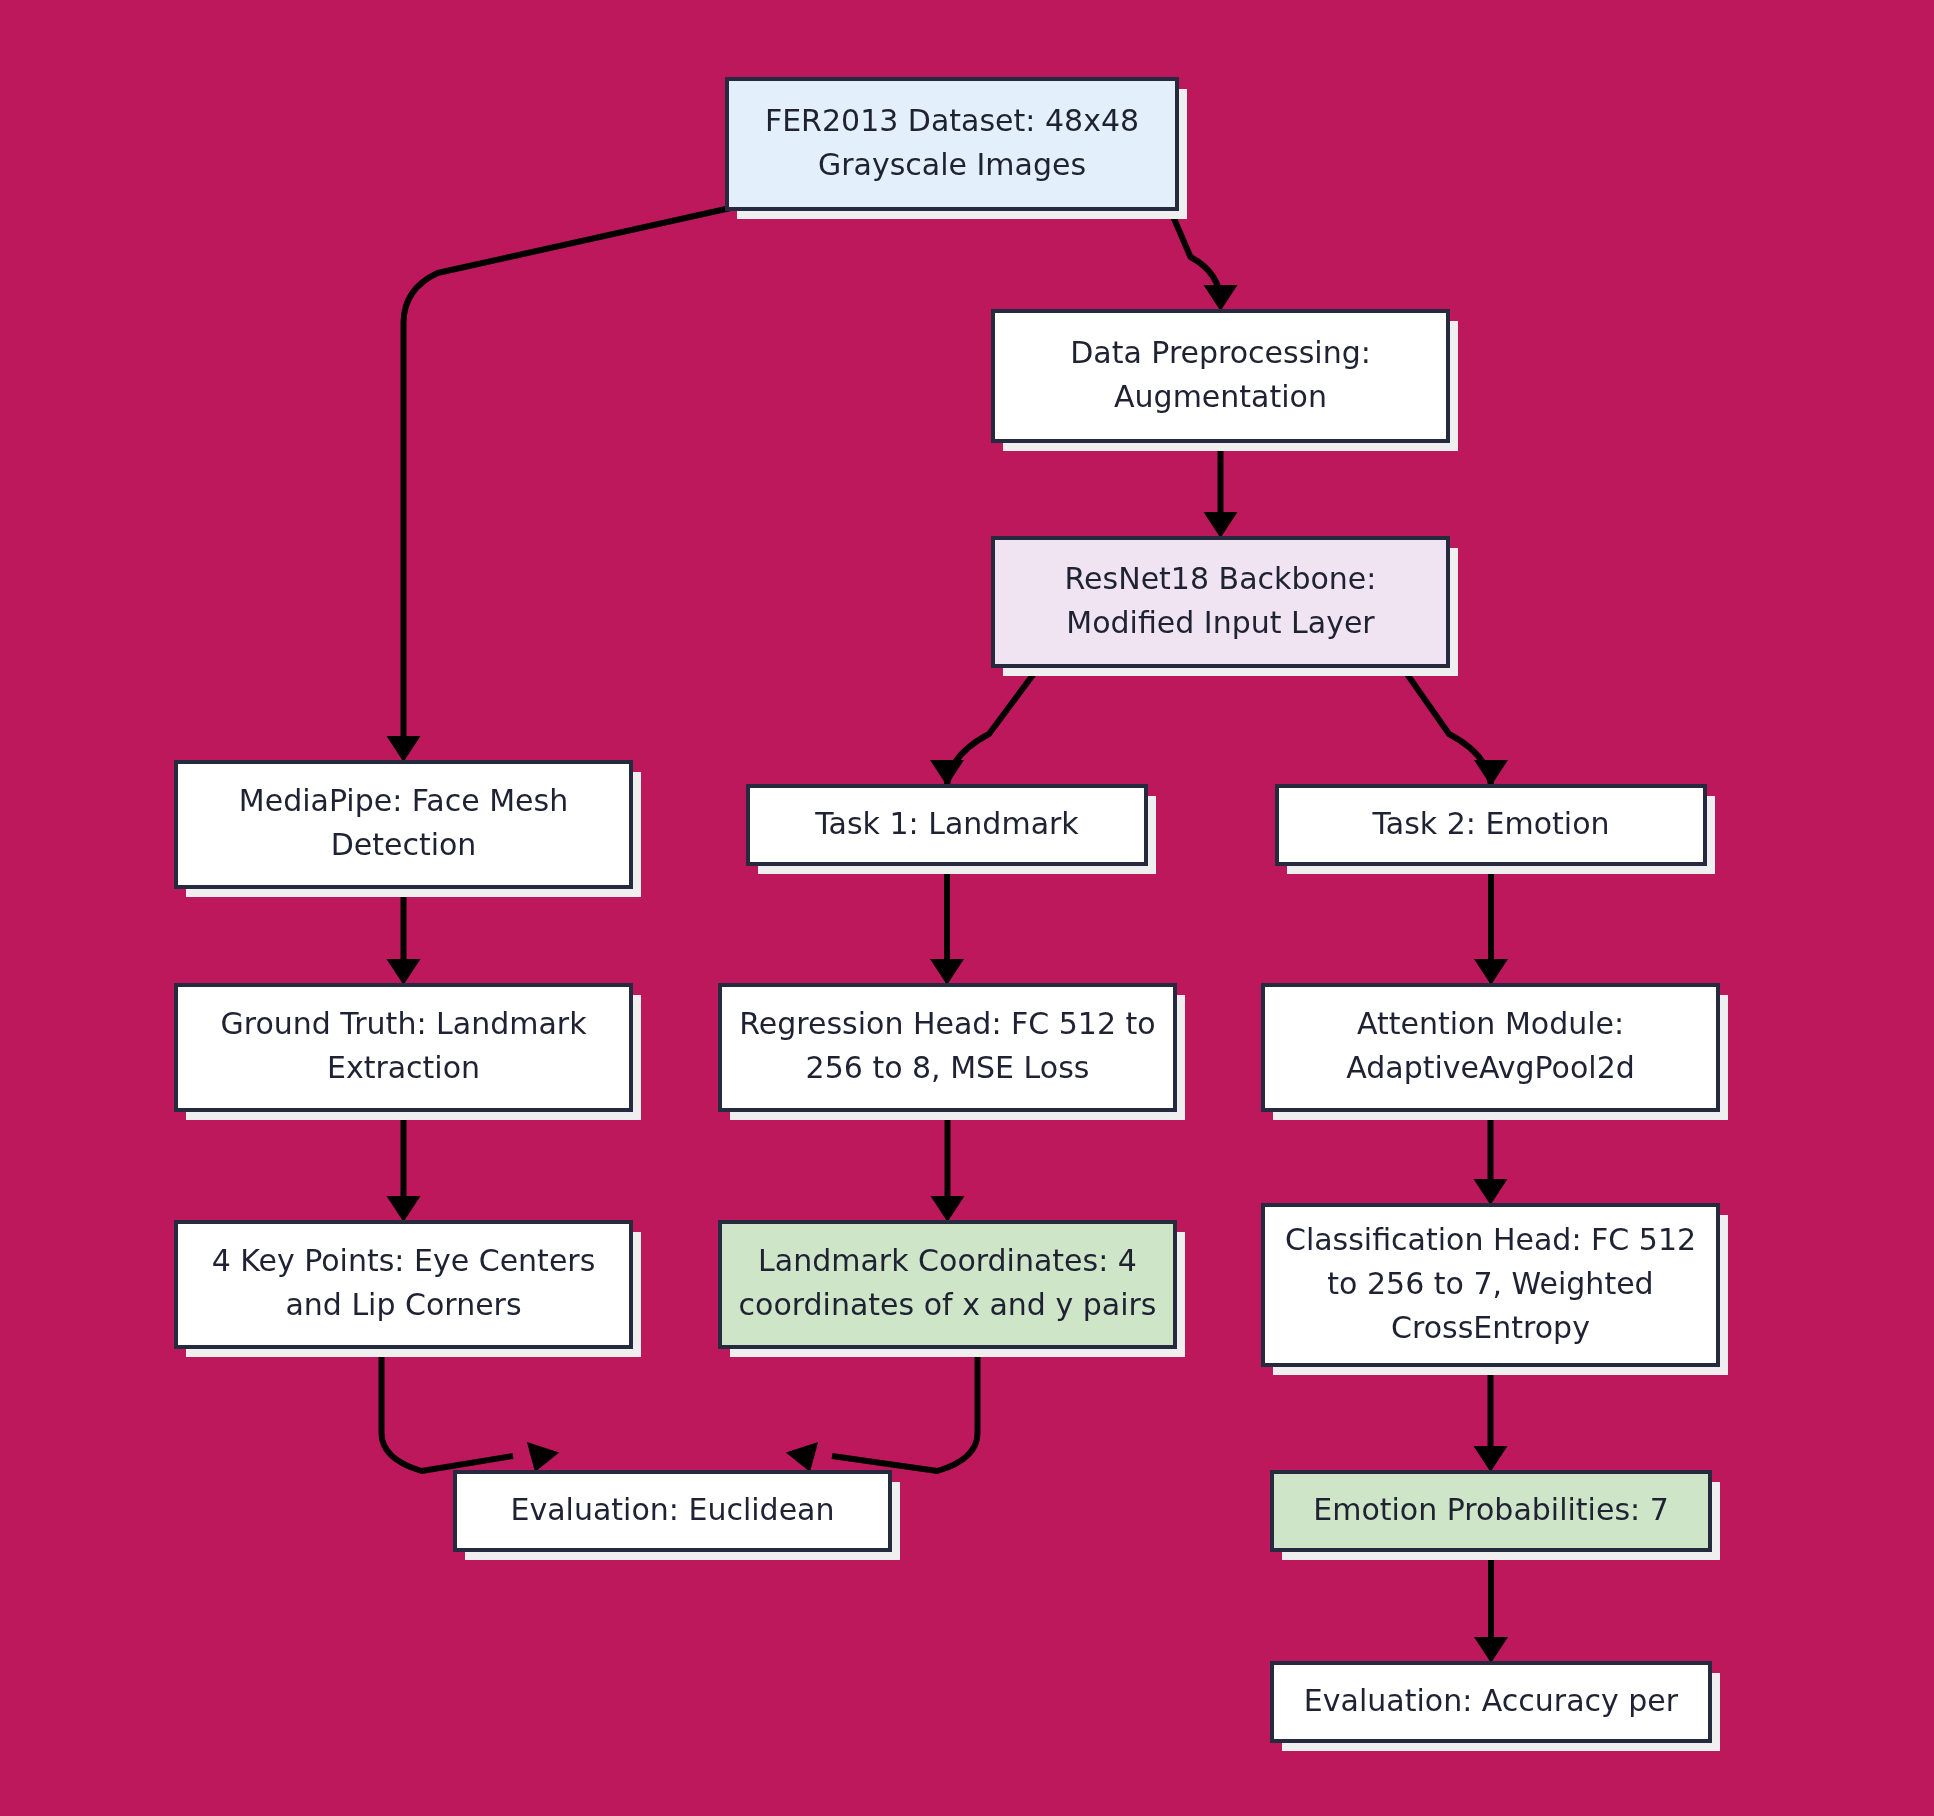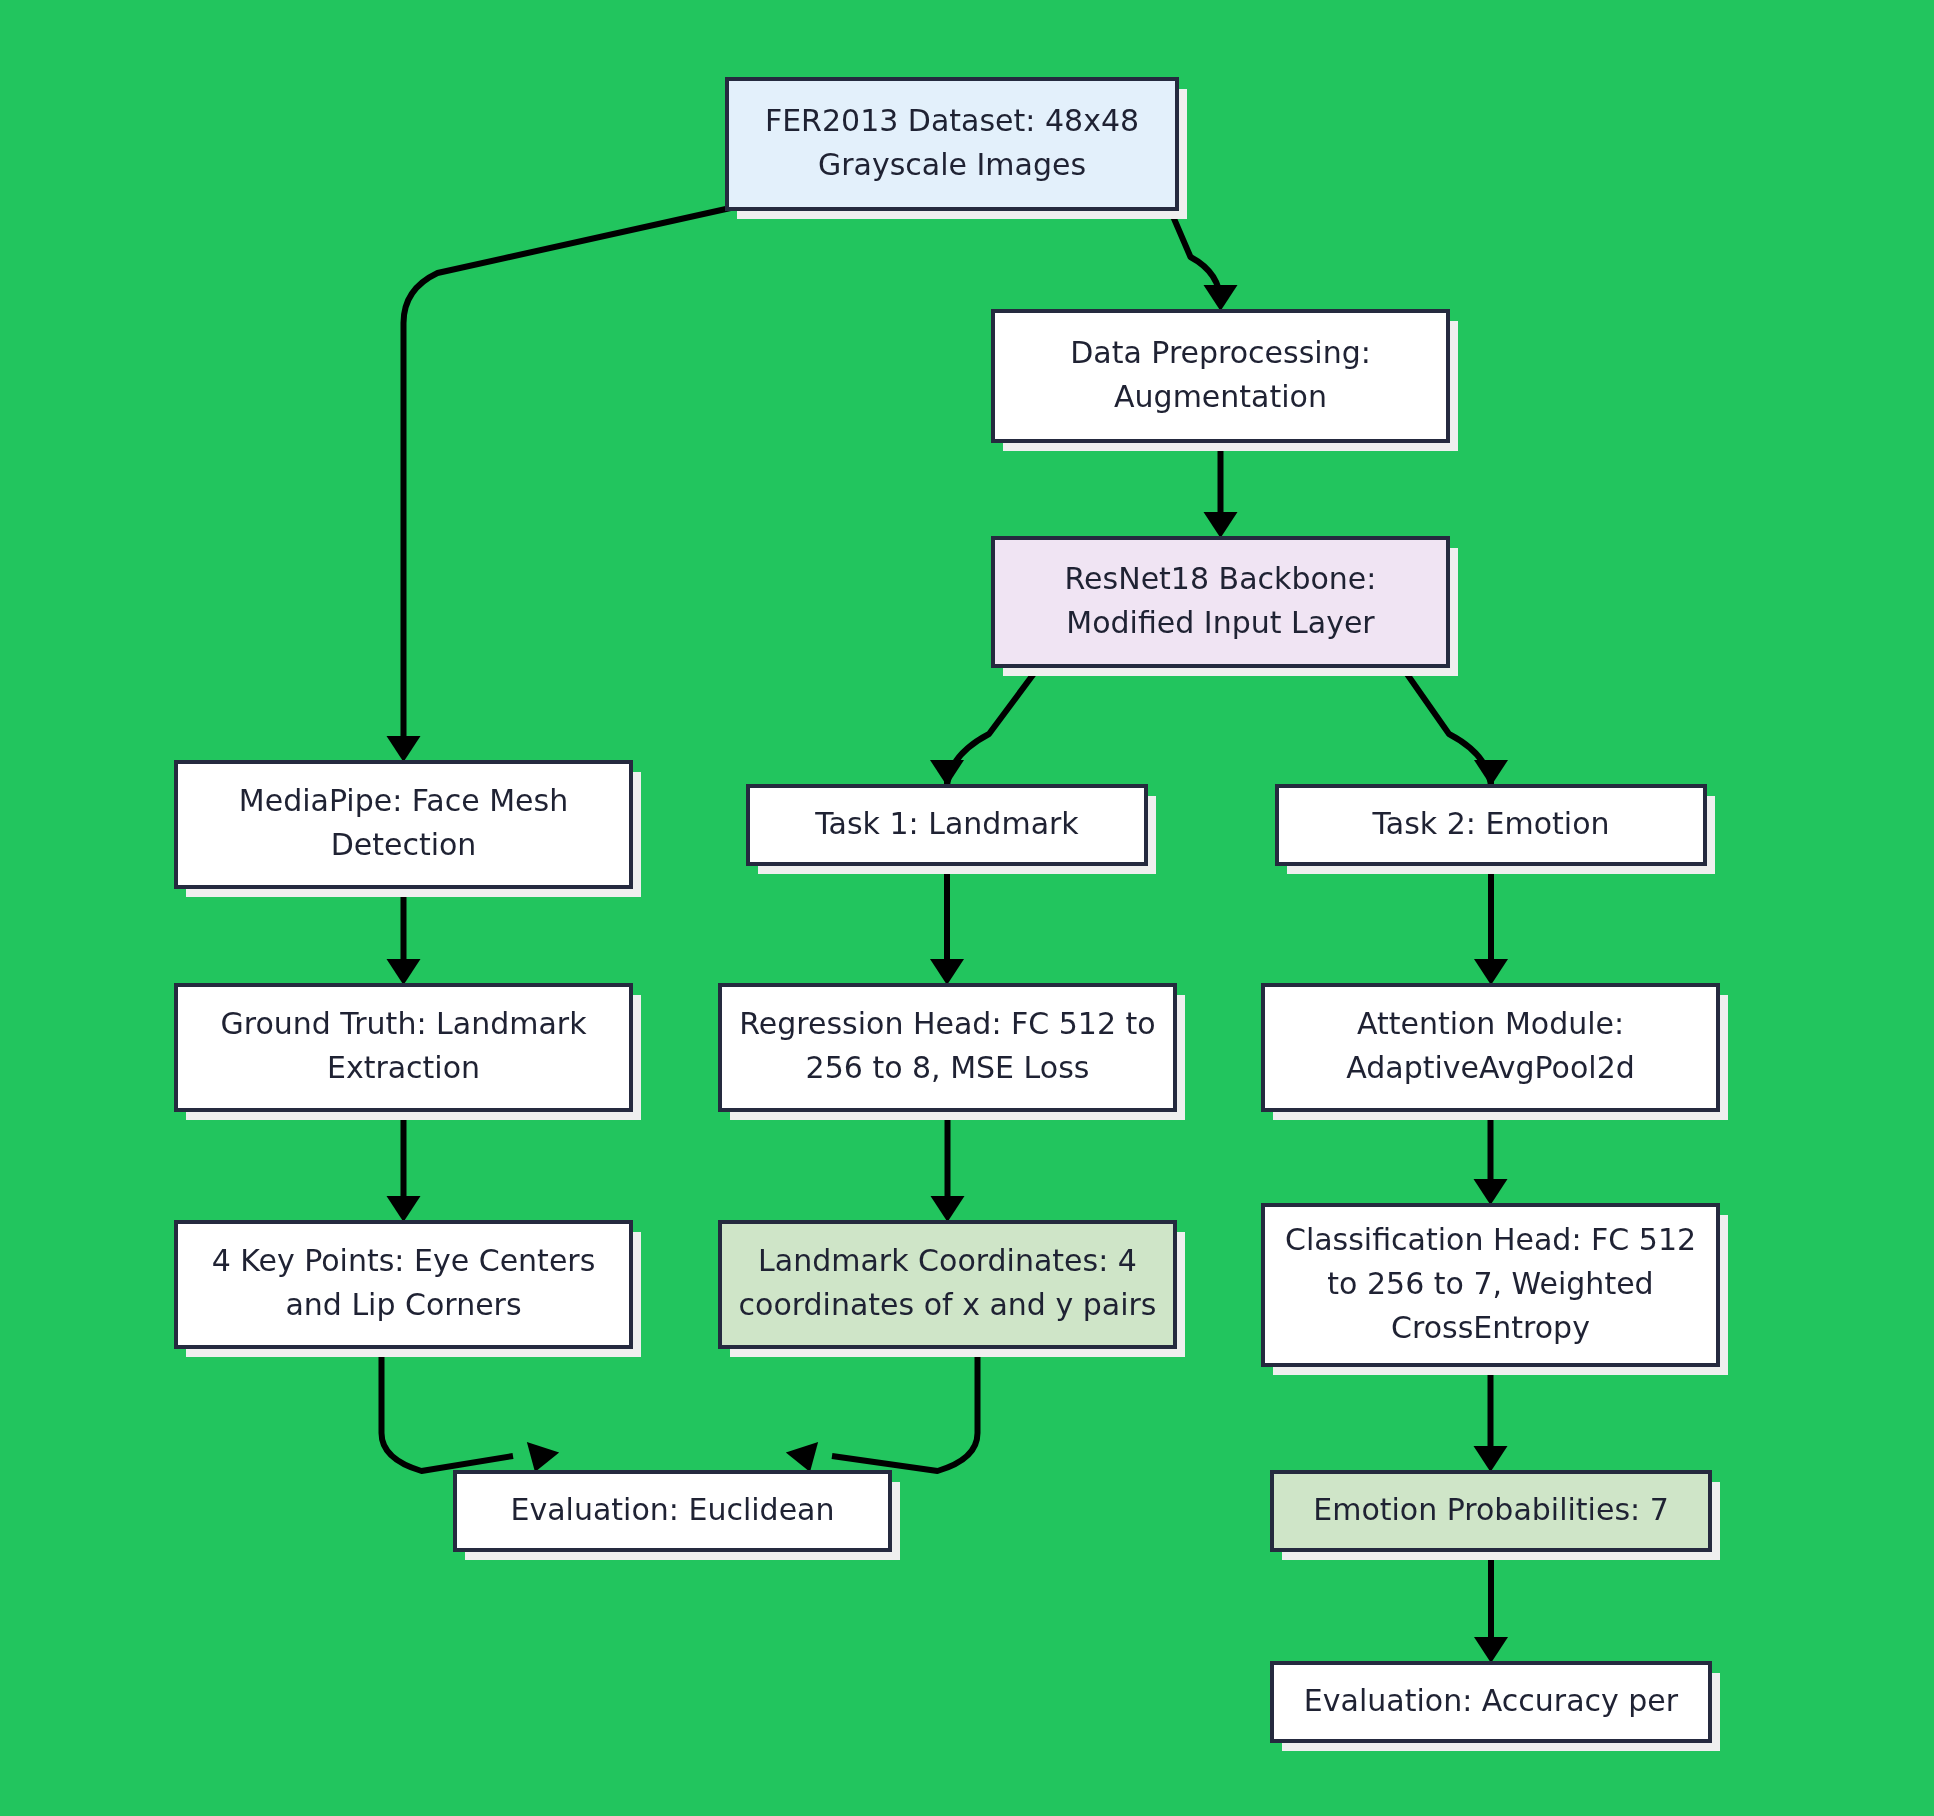--- a/index.html
+++ b/index.html
@@ -4,21 +4,21 @@
 <style>
   html, body {
     margin: 0;
     padding: 0;
     background: #ffffff;
   }
   #canvas {
     position: relative;
     width: 1934px;
     height: 1816px;
-    background: #22c55e;
+    background: #be185d;
     font-family: "DejaVu Sans", sans-serif;
     overflow: hidden;
   }
   svg#flow {
     position: absolute;
     left: 0; top: 0;
     width: 1934px;
     height: 1816px;
   }
   .node-rect {

